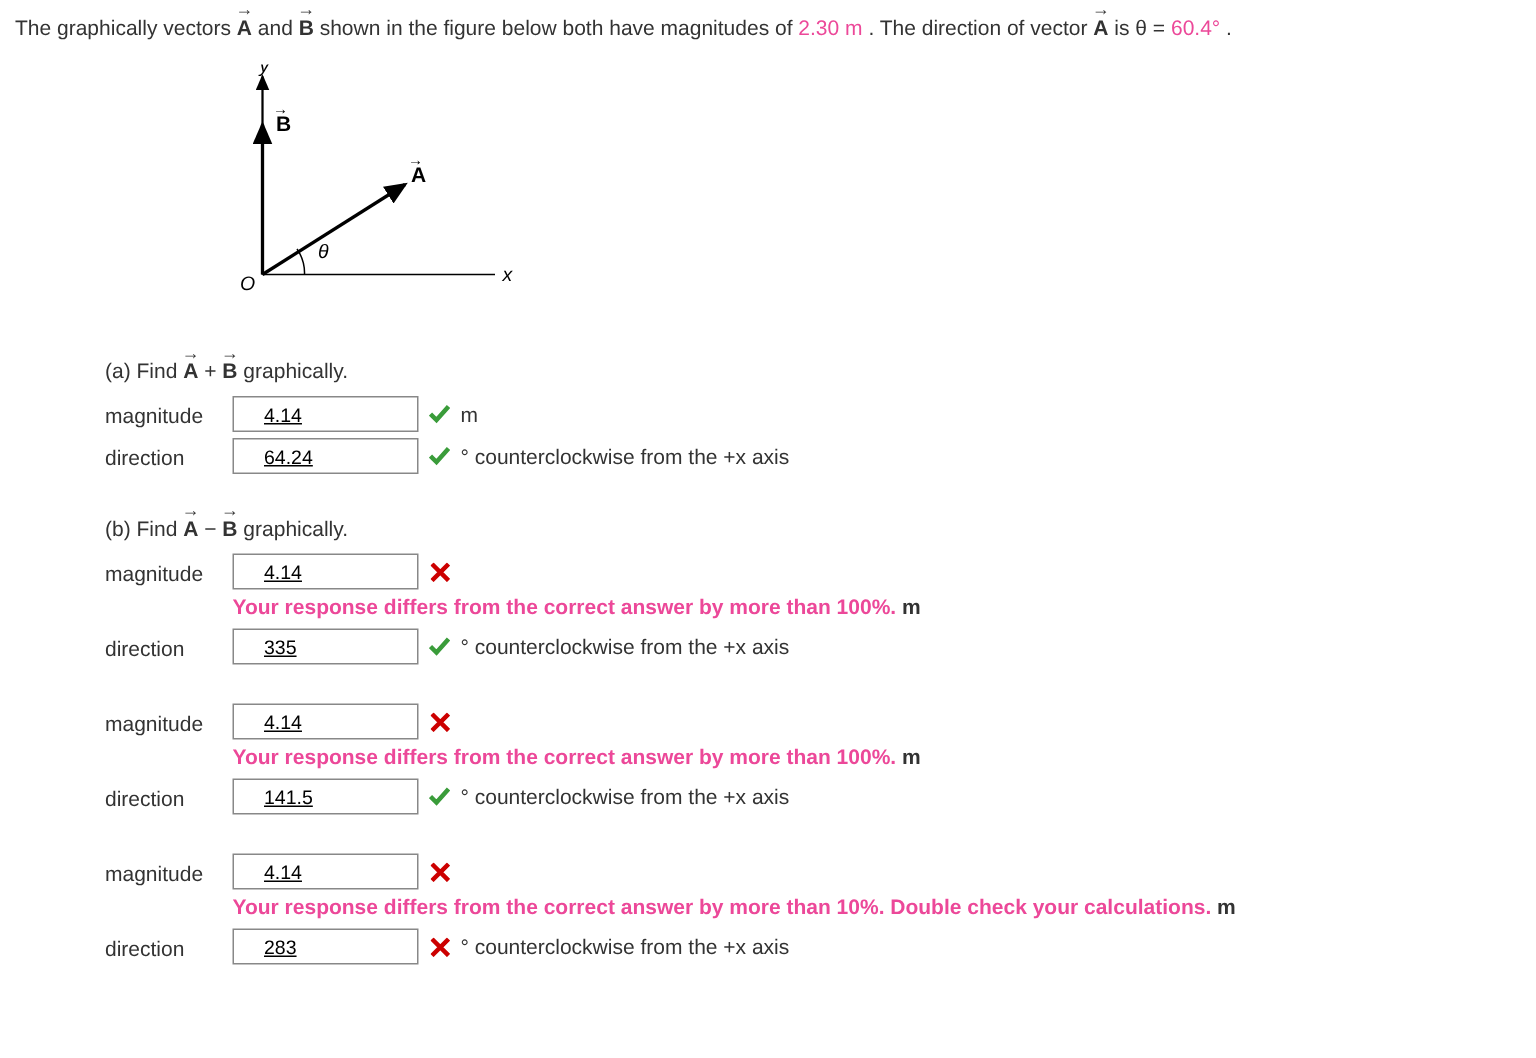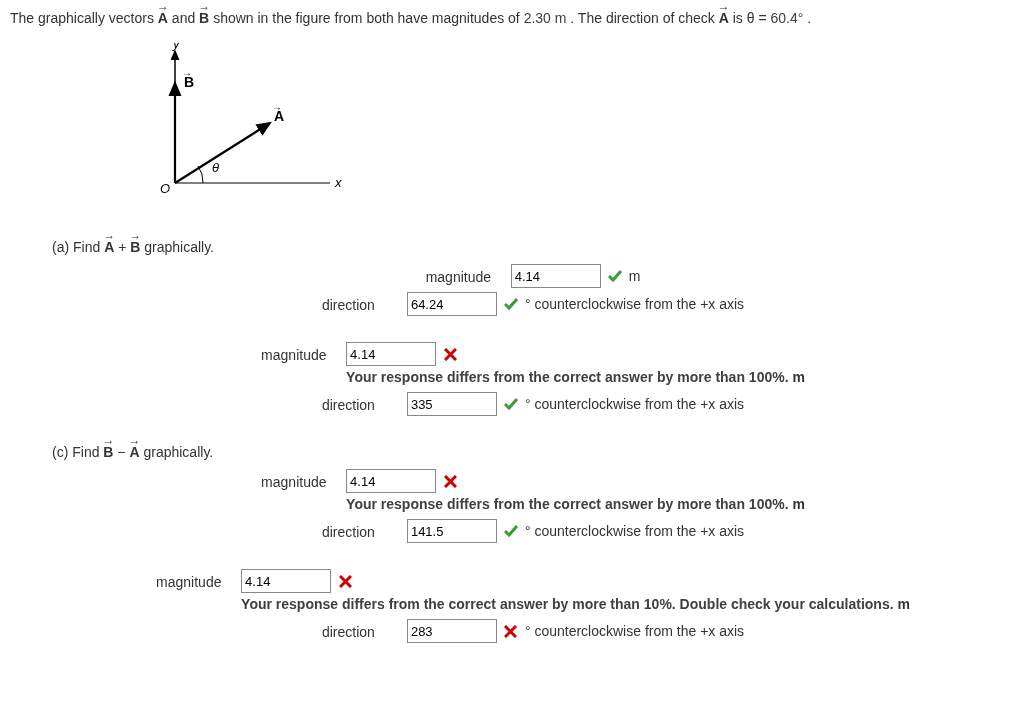--- a/index.html
+++ b/index.html
@@ -6,74 +6,74 @@
     font-family: Arial, Helvetica, sans-serif;
     font-size: 14px;
     color: #333;
     margin: 0;
     padding: 8px 10px;
     line-height: 1.5;
   }
   .problem-text {
     margin-bottom: 14px;
   }
-  .red { color: #404040; }
+  .red { color: #ec4899; }
   .vec {
     font-weight: bold;
     position: relative;
     display: inline-block;
     font-style: normal;
   }
   .vec::before {
     content: "→";
     position: absolute;
     top: -0.85em;
     left: 50%;
     transform: translateX(-50%);
     font-size: 0.85em;
     font-weight: normal;
   }
   .figure {
     margin: 10px 0 18px 120px;
   }
   .parts {
-    margin-left: 42px;
+    margin-left: 60px;
   }
   .part {
     margin-bottom: 26px;
   }
   .part-title {
     margin-bottom: 6px;
   }
   .row {
     display: flex;
     align-items: flex-start;
     margin-bottom: 4px;
-    justify-content: center;
   }
   .row-label {
     width: 85px;
     padding-top: 3px;
   }
   .row-body {
     display: flex;
     flex-direction: column;
   }
   .input-line {
     display: flex;
     align-items: center;
     gap: 6px;
   }
   input[type=text] {
     width: 82px;
     height: 20px;
     border: 1px solid #888;
-    padding: 1px 3px;
+    padding: 1px 20px;
     font-size: 13px;
     font-family: inherit;
+    text-decoration: underline;
   }
   .check {
     display: inline-flex;
     width: 16px;
     height: 16px;
     justify-content: center;
     align-items: center;
   }
   .check svg { display:block; }
   .feedback {
@@ -86,23 +86,23 @@
   }
 </style>
 </head>
 <body>
 
 <div class="problem-text">
   <span>The graphically vectors </span>
   <span class="vec">A</span>
   <span> and </span>
   <span class="vec">B</span>
-  <span> shown in the figure from both have magnitudes of </span>
+  <span> shown in the figure below both have magnitudes of </span>
   <span class="red">2.30 m</span>
-  <span>. The direction of check </span>
+  <span>. The direction of vector </span>
   <span class="vec">A</span>
   <span> is  θ = </span>
   <span class="red">60.4°</span>
   <span>.</span>
 </div>
 
 <div class="figure">
   <svg width="220" height="170" viewBox="0 0 220 170">
     <defs>
       <marker id="arrow" markerWidth="8" markerHeight="8" refX="6" refY="3" orient="auto">
@@ -164,20 +164,27 @@
                 <path d="M1 7 L5 11 L13 2" stroke="#3a9c3a" stroke-width="3" fill="none"></path>
               </svg>
           </span>
           <span class="unit">° counterclockwise from the +x axis</span>
         </div>
       </div>
     </div>
   </div>
 
   <div class="part">
+    <div class="part-title">
+      <span>(b) Find </span>
+      <span class="vec">A</span>
+      <span> − </span>
+      <span class="vec">B</span>
+      <span> graphically.</span>
+    </div>
     <div class="row">
       <div class="row-label">magnitude</div>
       <div class="row-body">
         <div class="input-line">
           <input type="text" value="4.14" style="">
           <span class="check">
             <svg width="13" height="13">
                 <path d="M1 1 L12 12 M12 1 L1 12" stroke="#cc0000" stroke-width="3" fill="none"></path>
               </svg>
           </span>
@@ -198,27 +205,20 @@
                 <path d="M1 7 L5 11 L13 2" stroke="#3a9c3a" stroke-width="3" fill="none"></path>
               </svg>
           </span>
           <span class="unit">° counterclockwise from the +x axis</span>
         </div>
       </div>
     </div>
   </div>
 
   <div class="part">
-    <div class="part-title">
-      <span>(c) Find </span>
-      <span class="vec">B</span>
-      <span> − </span>
-      <span class="vec">A</span>
-      <span> graphically.</span>
-    </div>
     <div class="row">
       <div class="row-label">magnitude</div>
       <div class="row-body">
         <div class="input-line">
           <input type="text" value="4.14" style="">
           <span class="check">
             <svg width="13" height="13">
                 <path d="M1 1 L12 12 M12 1 L1 12" stroke="#cc0000" stroke-width="3" fill="none"></path>
               </svg>
           </span>

